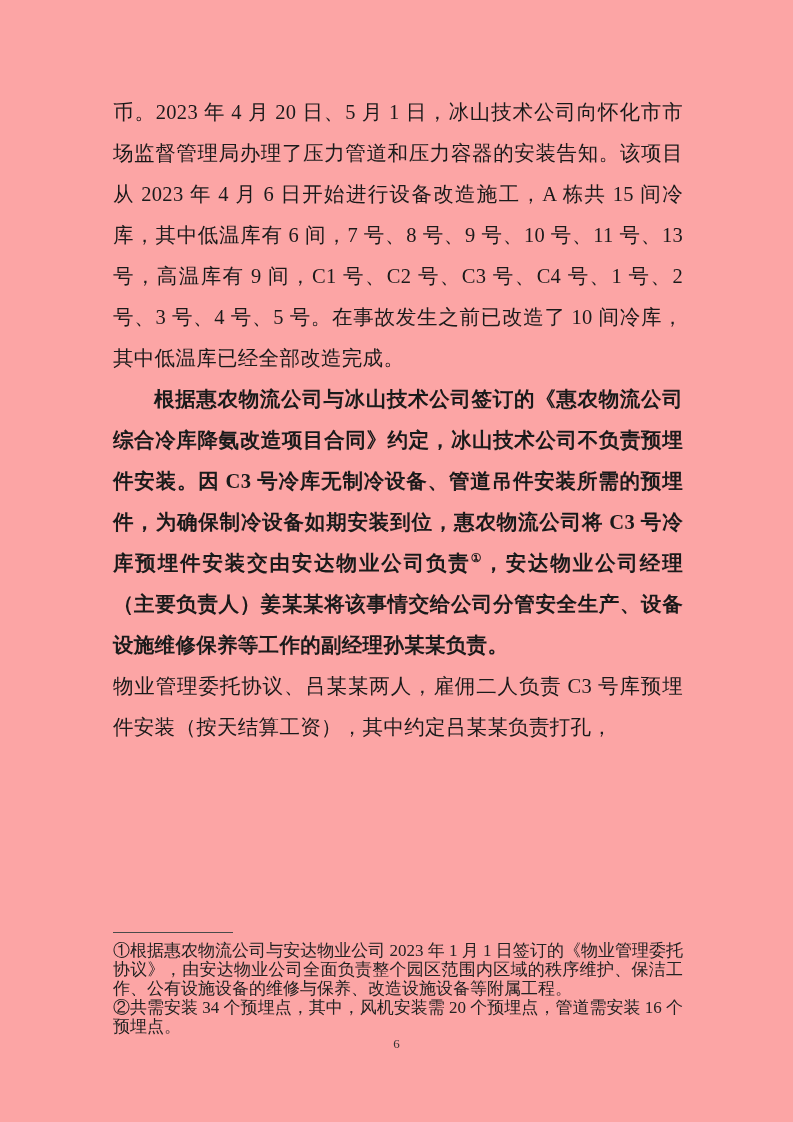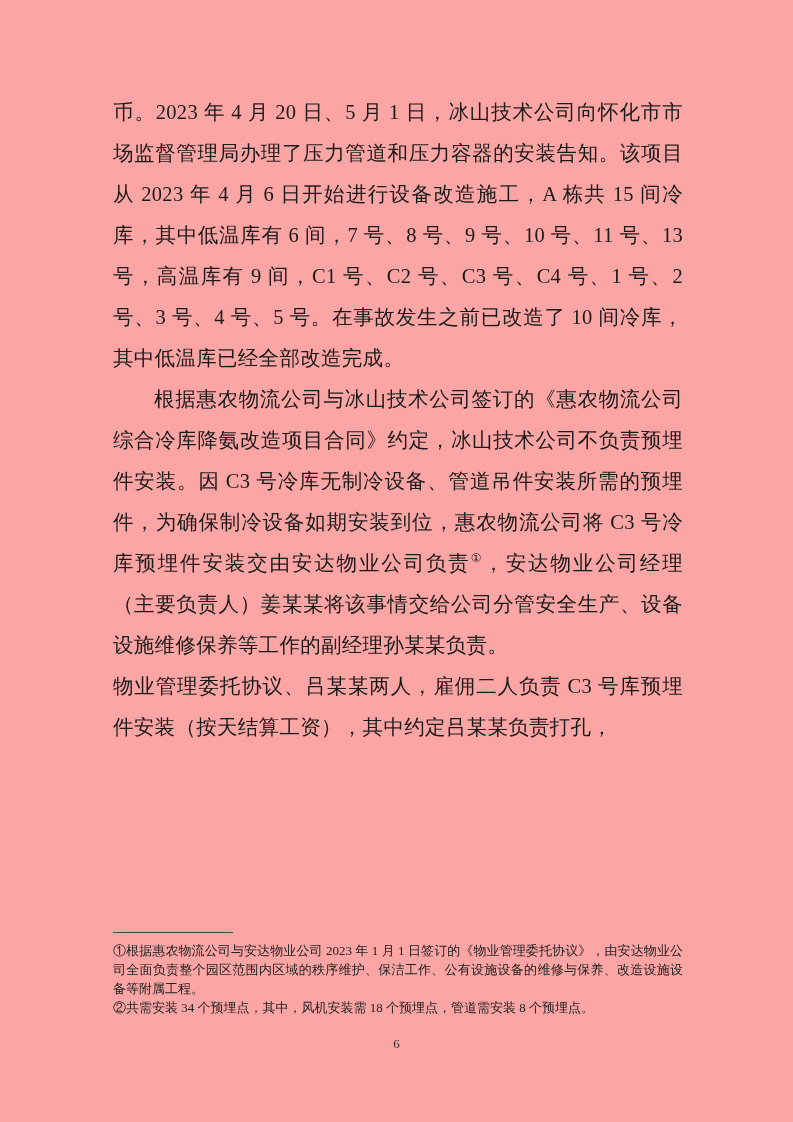--- a/index.html
+++ b/index.html
@@ -29,40 +29,41 @@
     font-size: 20.5px;
     line-height: 41px;
     color: #1a1a1a;
     text-align: justify;
     text-justify: inter-ideograph;
     letter-spacing: 0.3px;
     margin: 0;
   }
   .para.indent {
     text-indent: 41px;
+    font-weight: bold;
   }
   .sup {
     font-size: 12px;
     vertical-align: super;
     line-height: 0;
   }
   .footnote-area {
     position: absolute;
     left: 113px;
     top: 932px;
     width: 570px;
   }
   .footnote-rule {
     width: 120px;
     height: 0;
     border-top: 1px solid #4a4a4a;
     margin: 0 0 8px 0;
   }
   .footnote {
-    font-size: 13px;
+    font-size: 17px;
     line-height: 19px;
     color: #222222;
     text-align: justify;
     text-justify: inter-ideograph;
     margin: 0;
   }
   .page-number {
     position: absolute;
     left: 0;
     right: 0;
@@ -85,18 +86,18 @@
     <p class="para indent"><span>根据惠农物流公司与冰山技术公司签订的《惠农物流公司综合冷库降氨改造项目合同》约定，冰山技术公司不负责预埋件安装。因 C3 号冷库无制冷设备、管道吊件安装所需的预埋件，为确保制冷设备如期安装到位，惠农物流公司将 C3 号冷库预埋件安装交由安达物业公司负责</span><span class="sup">①</span><span>，安达物业公司经理（主要负责人）姜某某将该事情交给公司分管安全生产、设备设施维修保养等工作的副经理孙某某负责。</span></p>
 
 
     <p class="para">物业管理委托协议、吕某某两人，雇佣二人负责 C3 号库预埋件安装（按天结算工资），其中约定吕某某负责打孔，</p>
 
   </div>
 
   <div class="footnote-area">
     <div class="footnote-rule"></div>
     <p class="footnote">①根据惠农物流公司与安达物业公司 2023 年 1 月 1 日签订的《物业管理委托协议》，由安达物业公司全面负责整个园区范围内区域的秩序维护、保洁工作、公有设施设备的维修与保养、改造设施设备等附属工程。</p>
-    <p class="footnote">②共需安装 34 个预埋点，其中，风机安装需 18 个预埋点，管道需安装 8 个预埋点。</p>
+    <p class="footnote">②共需安装 34 个预埋点，其中，风机安装需 20 个预埋点，管道需安装 16 个预埋点。</p>
   </div>
 
   <div class="page-number">6</div>
 
 </div>
 
 </body></html>

